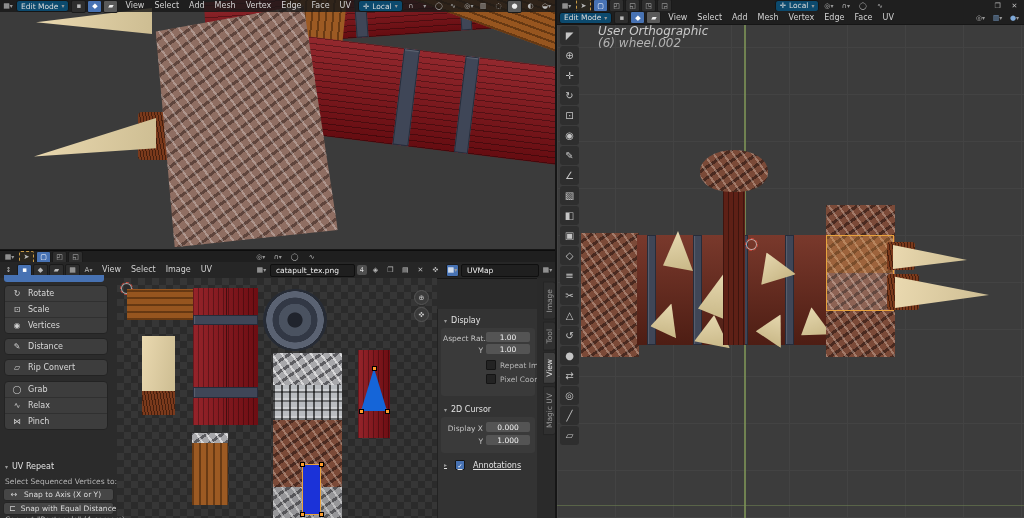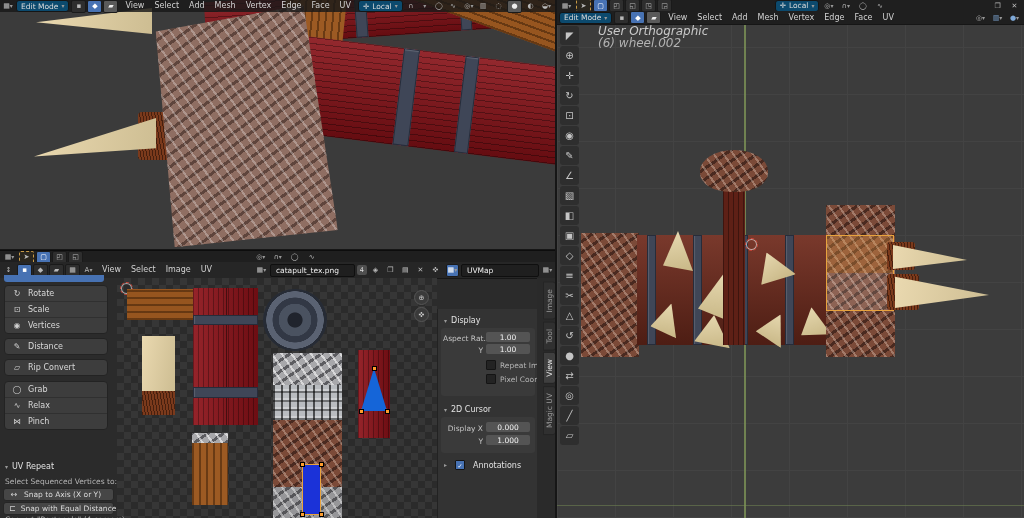--- a/index.html
+++ b/index.html
@@ -654,21 +654,21 @@
       <div class="panel-hdr abs" style="left:6px;top:96px;">
         <span class="chev">▾</span>
           <span>2D Cursor</span>
       </div>
       <div class="abs" style="left:3px;top:108px;width:94px;height:36px;background:#3a3a3a;border-radius:3px;">
         <div class="nlabel abs" style="left:2px;top:7px;width:40px;">Display X</div>
         <div class="nfield abs" style="left:45px;top:5px;width:44px;">0.000</div>
         <div class="nlabel abs" style="left:2px;top:20px;width:40px;">Y</div>
         <div class="nfield abs" style="left:45px;top:18px;width:44px;">1.000</div>
       </div>
-      <div class="panel-hdr abs row" style="left:6px;top:151px;gap:8px;">
+      <div class="panel-hdr abs row" style="left:6px;top:151px;gap:8px;text-decoration:underline;">
         <span class="chev">▸</span>
         <span class="cb checked">
             <span>✓</span>
           </span>
         <span>Annotations</span>
       </div>
     </div>
 
     <div class="abs" style="left:537px;top:28px;width:19px;bottom:0;background:#2a2a2a;display:flex;flex-direction:column;gap:2px;padding-top:4px;align-items:flex-end;">
       <div class="tab">Image</div>

